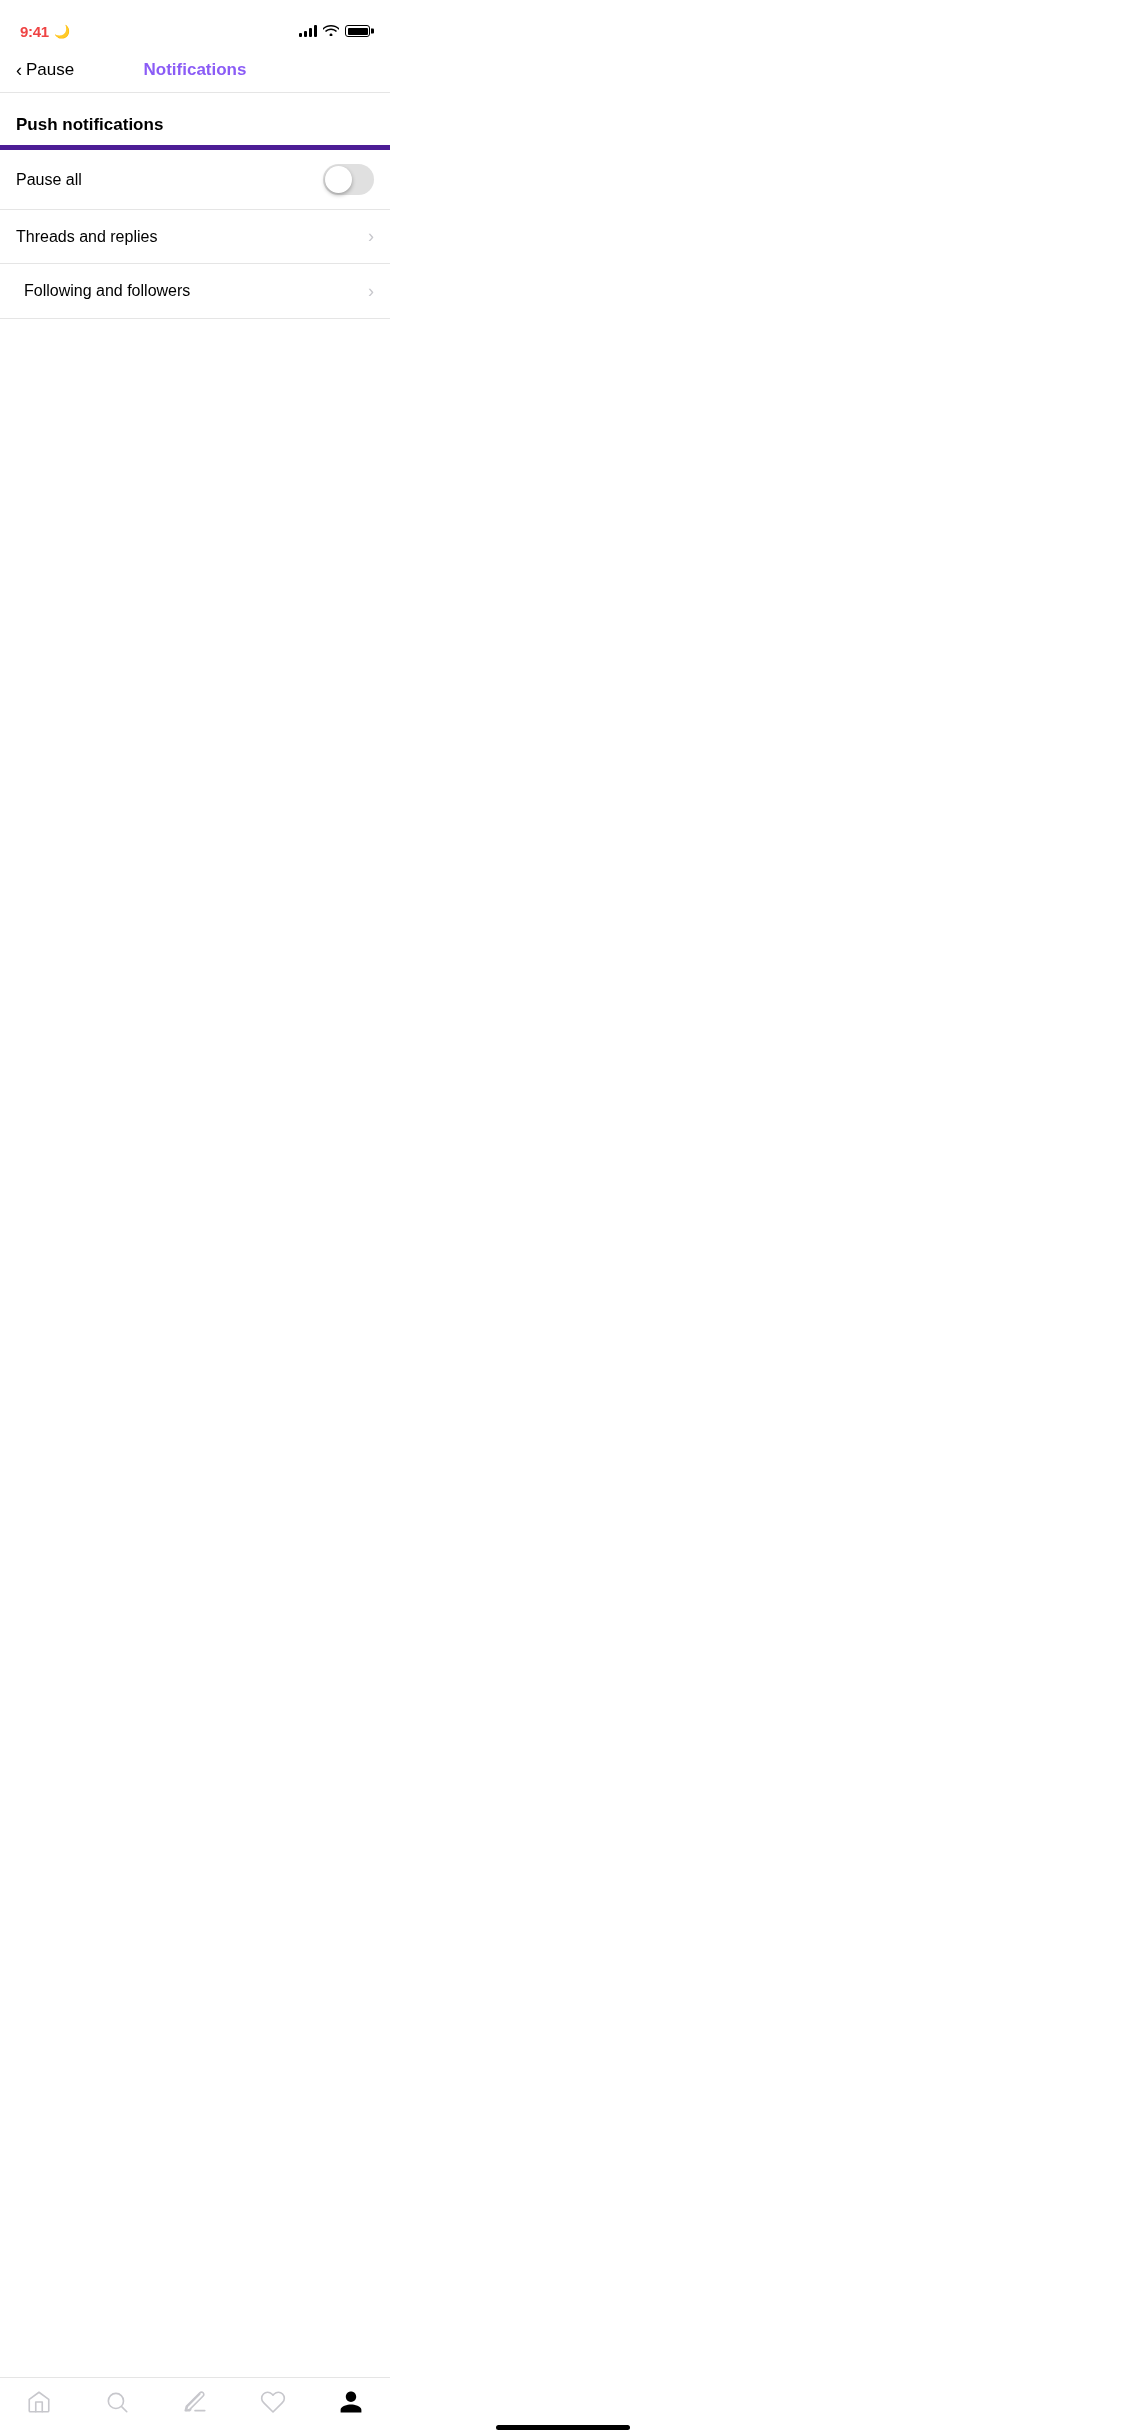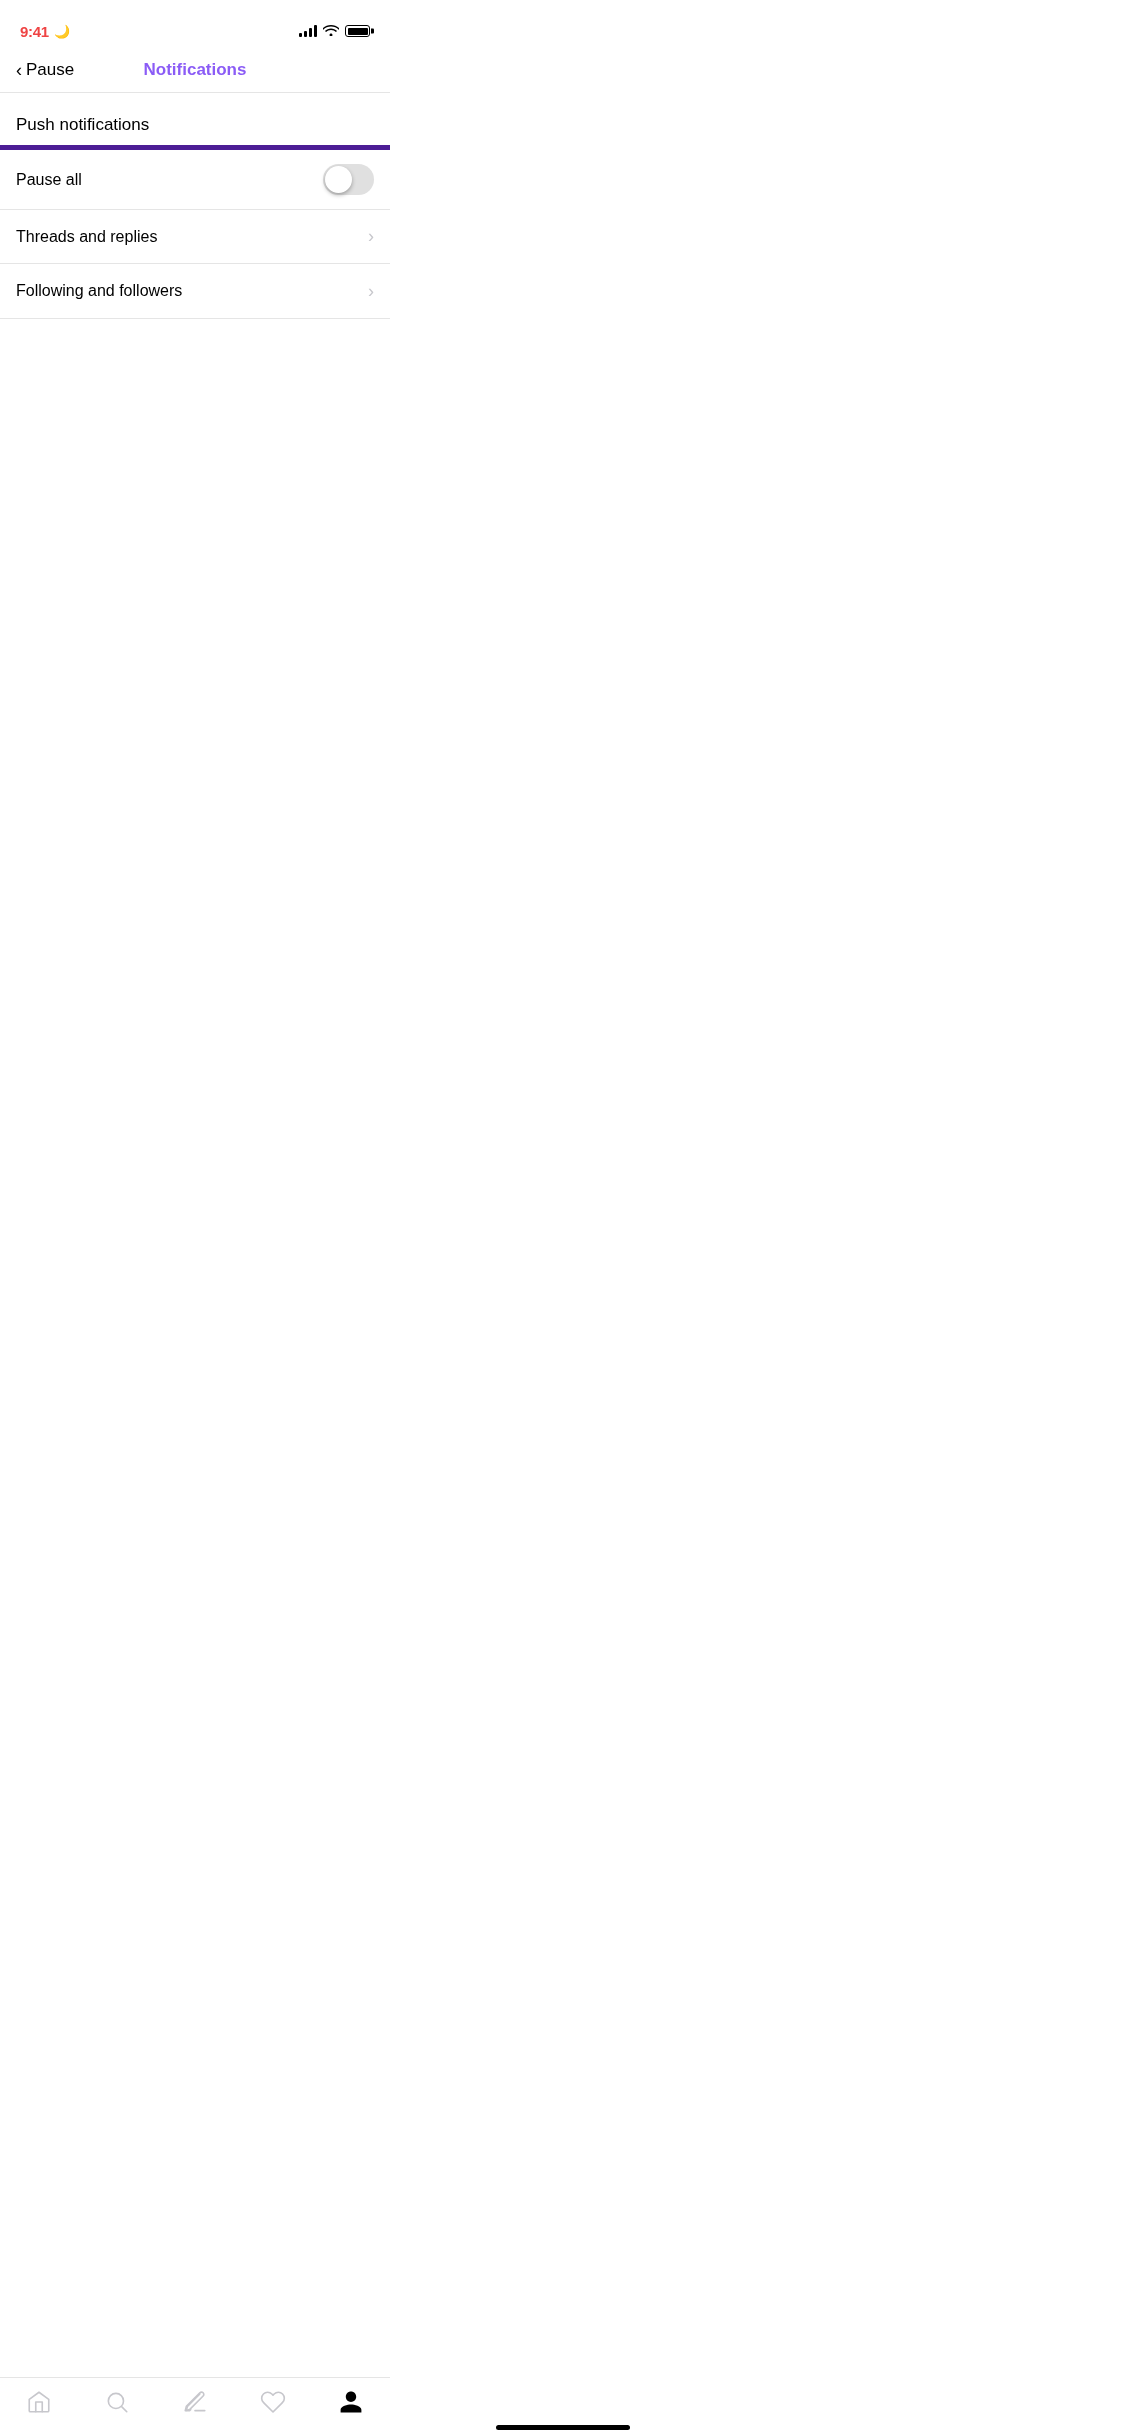--- a/index.html
+++ b/index.html
@@ -128,40 +128,41 @@
     .content {
       padding: 0;
     }
 
     .section-header {
       padding: 22px 16px 10px 16px;
     }
 
     .section-title {
       font-size: 17px;
-      font-weight: 400;
+      font-weight: 700;
       color: #000;
     }
 
     .settings-list {
       border-top: 5px solid #4c1d95;
       border-bottom: 1px solid #e5e5e5;
     }
 
     .settings-item {
       display: flex;
       align-items: center;
       justify-content: space-between;
       padding: 14px 16px;
       border-bottom: 1px solid #e5e5e5;
       min-height: 54px;
     }
 
     .settings-item:last-child {
       border-bottom: none;
+      margin-left: 8px;
     }
 
     .settings-item-label {
       font-size: 16px;
       font-weight: 400;
       color: #000;
     }
 
     .settings-item-right {
       display: flex;

